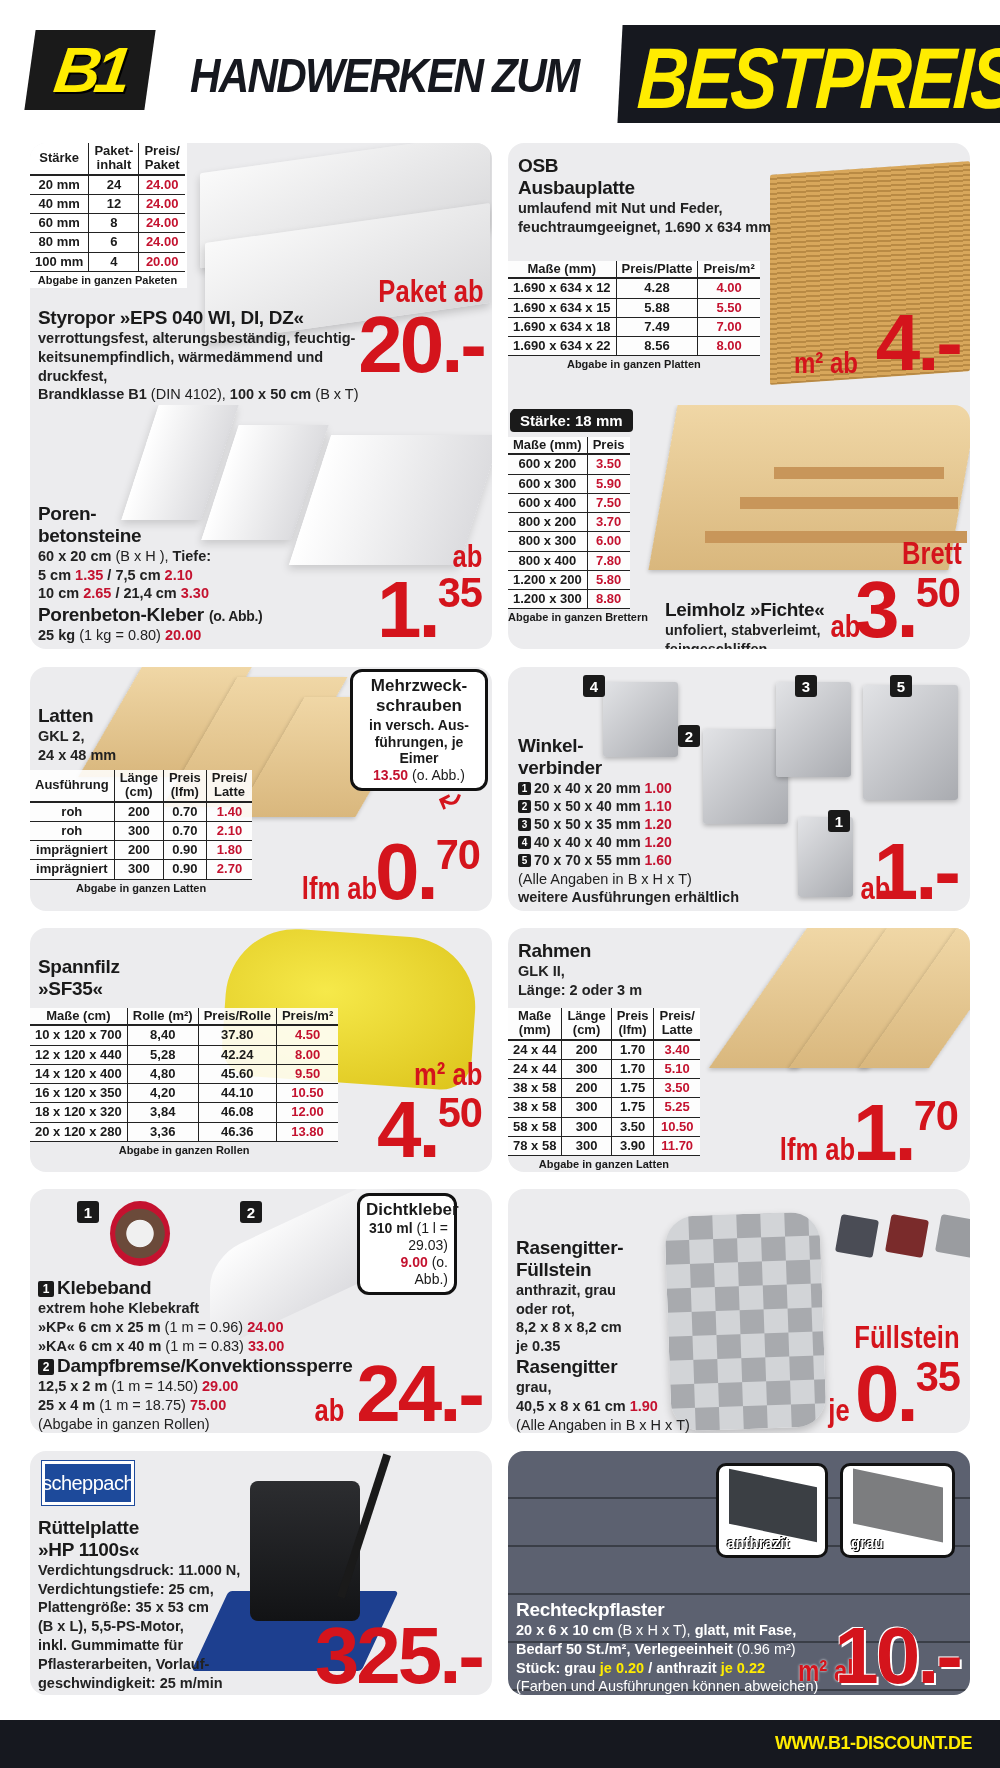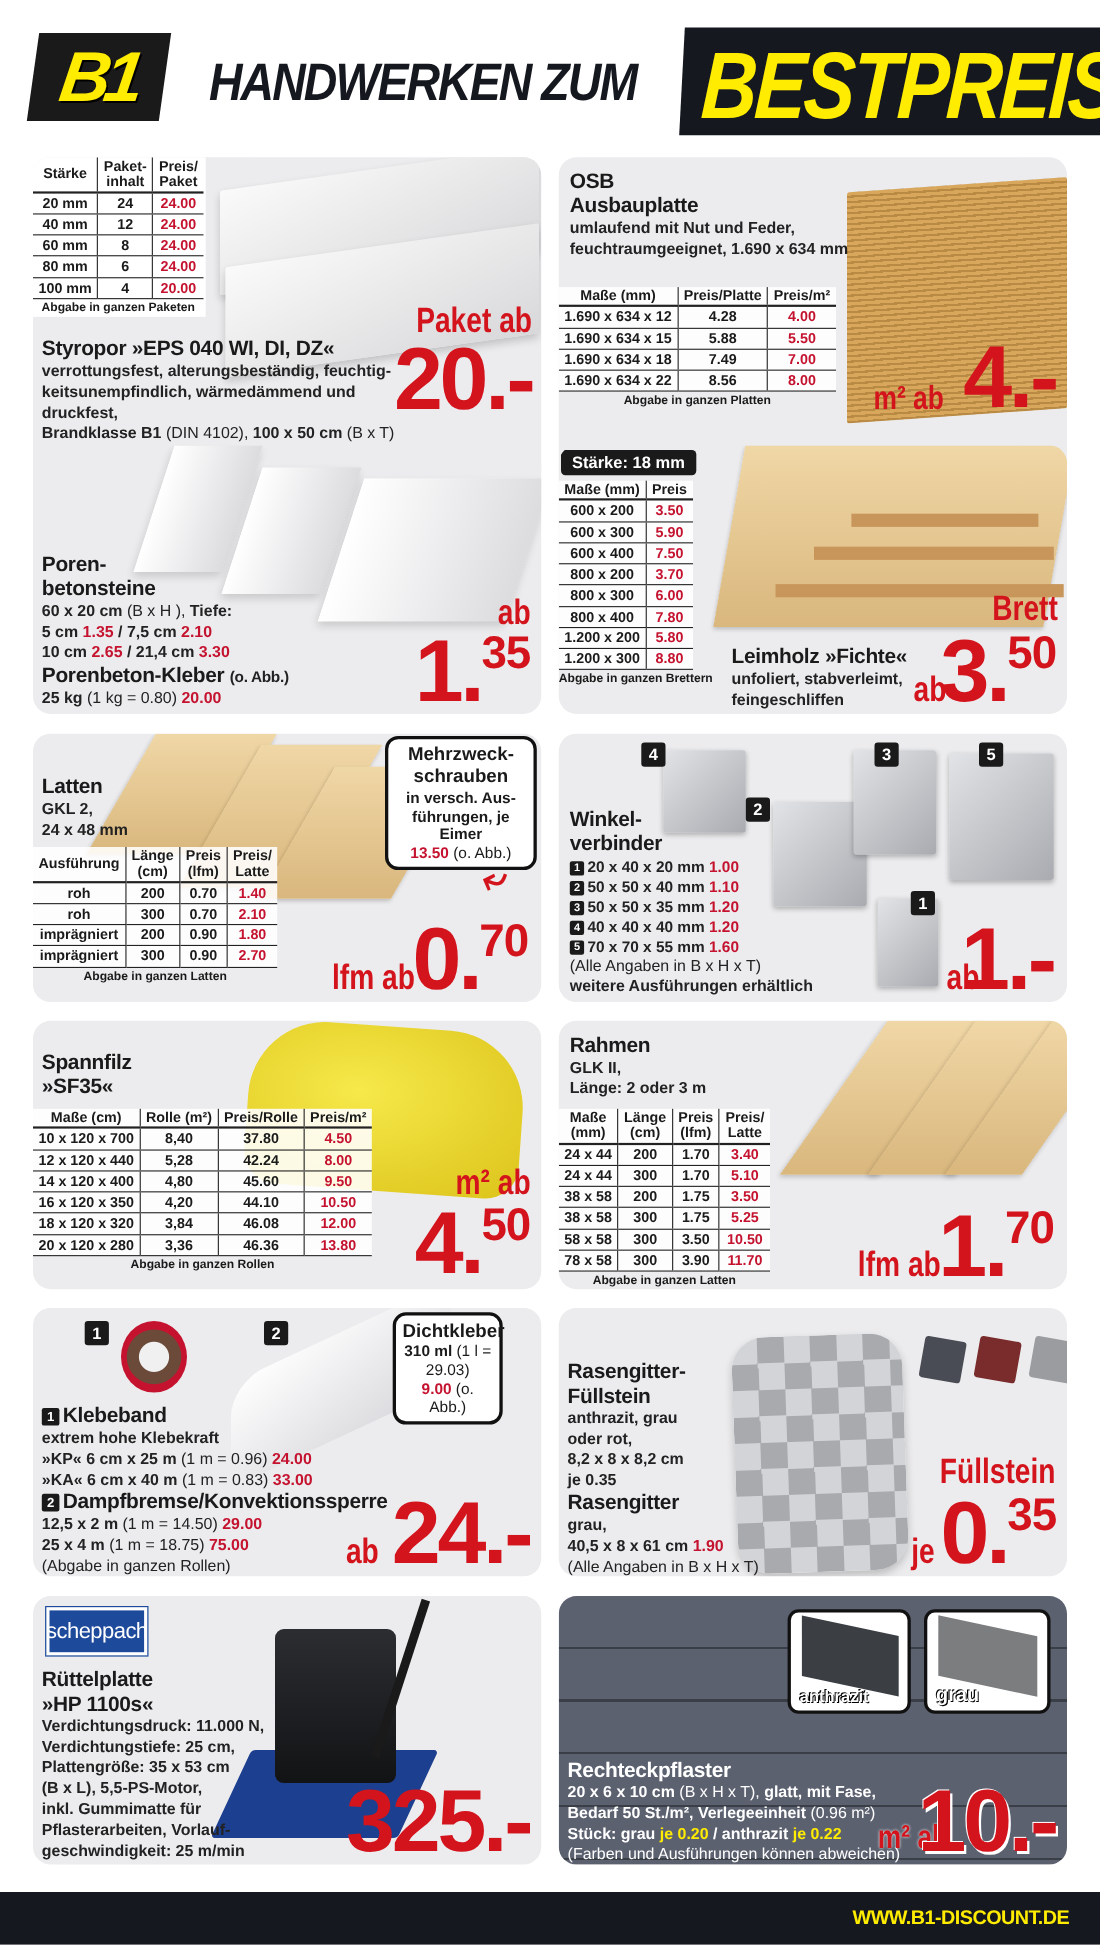--- a/index.html
+++ b/index.html
@@ -203,21 +203,21 @@
             <td class="red">5.80</td>
           </tr>
       <tr>
             <td>1.200 x 300</td>
             <td class="red">8.80</td>
           </tr>
     </tbody>
       </table>
     <div class="tnote">Abgabe in ganzen Brettern</div>
   </div>
-  <div style="position:absolute;left:157px;top:182px">
+  <div style="position:absolute;left:157px;top:194px">
     <div class="title">Leimholz »Fichte«</div>
     <div class="desc">unfoliert, stabverleimt,</div>
     <div class="desc">feingeschliffen</div>
   </div>
   <div class="prefix" style="right:8px;top:132px;font-size:32px">Brett</div>
   <div class="prefix" style="right:110px;top:205px;font-size:32px">ab</div>
   <div class="big-price" style="right:10px;top:165px;font-size:80px"><span>3.</span><span class="sup">50</span></div>
 </div>
 
 <div class="card" style="left:30px;top:667px;width:462px;height:244px;">
@@ -430,21 +430,21 @@
   </div>
   <div class="prefix" style="right:115px;top:205px;font-size:32px">lfm ab</div>
   <div class="big-price" style="right:12px;top:165px;font-size:80px"><span>1.</span><span class="sup">70</span></div>
 </div>
 
 <div class="card" style="left:30px;top:1189px;width:462px;height:244px;">
   <div class="num-badge" style="left:47px;top:12px">1</div>
   <div class="img" style="left:80px;top:12px;width:60px;height:65px;border-radius:50%;background:radial-gradient(circle,#f0f0f0 30%,#6b4a3a 32%,#6b4a3a 55%,#c4122f 57%)"></div>
   <div class="num-badge" style="left:210px;top:12px">2</div>
   <div class="img" style="left:180px;top:22px;width:200px;height:95px;background:linear-gradient(160deg,#fff,#d8d8dc);transform:skewY(-25deg);border-radius:30px 4px 4px 30px"></div>
-  <div class="callout" style="left:327px;top:4px;width:100px;text-align:center">
+  <div class="callout" style="left:327px;top:4px;width:100px;text-align:right">
     <div class="ct">Dichtkleber</div>
     <div><span>310 ml</span> <span style="font-weight:400">(1 l = 29.03)</span></div>
     <div><span class="red">9.00</span> <span style="font-weight:400">(o. Abb.)</span></div>
   </div>
   <div style="position:absolute;left:8px;top:88px">
     <div class="title"><span class="nb" style="width:16px;height:16px;line-height:16px;font-size:12px">1</span><span>Klebeband</span></div>
     <div class="desc">extrem hohe Klebekraft</div>
     <div class="desc"><span>»KP« 6 cm x 25 m</span> <span class="light">(1 m = 0.96)</span> <span class="red">24.00</span></div>
     <div class="desc"><span>»KA« 6 cm x 40 m</span> <span class="light">(1 m = 0.83)</span> <span class="red">33.00</span></div>
     <div class="title"><span class="nb" style="width:16px;height:16px;line-height:16px;font-size:12px">2</span><span>Dampfbremse/Konvektionssperre</span></div>
@@ -499,21 +499,21 @@
   <div class="big-price" style="right:10px;top:165px;font-size:80px">325.-</div>
 </div>
 
 <div class="card" style="left:508px;top:1451px;width:462px;height:244px;background:repeating-linear-gradient(180deg,#5c6170 0 46px,#3a3e47 46px 48px),#5c6170;padding-left:19px;">
   <div style="position:absolute;left:208px;top:12px;width:112px;height:95px;background:#fff;border:3px solid #111;border-radius:10px;overflow:hidden">
     <div style="position:absolute;left:10px;top:12px;width:88px;height:55px;background:#3b3f44;transform:skewY(12deg)"></div>
     <div style="position:absolute;left:8px;bottom:4px;color:#fff;font-weight:700;font-size:15px;text-shadow:1px 1px 0 #000,-1px -1px 0 #000">anthrazit</div>
   </div>
   <div style="position:absolute;left:332px;top:12px;width:115px;height:95px;background:#fff;border:3px solid #111;border-radius:10px;overflow:hidden">
     <div style="position:absolute;left:10px;top:12px;width:90px;height:55px;background:#7c7d7f;transform:skewY(12deg)"></div>
-    <div style="position:absolute;left:8px;bottom:4px;color:#fff;font-weight:700;font-size:18px;text-shadow:1px 1px 0 #000,-1px -1px 0 #000">grau</div>
+    <div style="position:absolute;left:8px;bottom:4px;color:#fff;font-weight:700;font-size:15px;text-shadow:1px 1px 0 #000,-1px -1px 0 #000">grau</div>
   </div>
   <div style="position:absolute;left:8px;top:148px;color:#fff">
     <div class="title" style="color:#fff">Rechteckpflaster</div>
     <div class="desc" style="color:#fff"><span>20 x 6 x 10 cm</span> <span class="light">(B x H x T),</span> <span>glatt, mit Fase,</span></div>
     <div class="desc" style="color:#fff"><span>Bedarf 50 St./m², Verlegeeinheit</span> <span class="light">(0.96 m²)</span></div>
     <div class="desc" style="color:#fff"><span>Stück: grau</span> <span style="color:#ffec00">je 0.20</span> <span>/ anthrazit</span> <span style="color:#ffec00">je 0.22</span></div>
     <div class="desc light" style="color:#fff;font-weight:400">(Farben und Ausführungen können abweichen)</div>
   </div>
   <div class="prefix" style="right:108px;top:205px;font-size:30px;text-shadow:0 0 3px #fff">m² ab</div>
   <div class="big-price" style="right:10px;top:165px;font-size:80px;text-shadow:2px 2px 0 #fff,-1px -1px 0 #fff">10.-</div>

